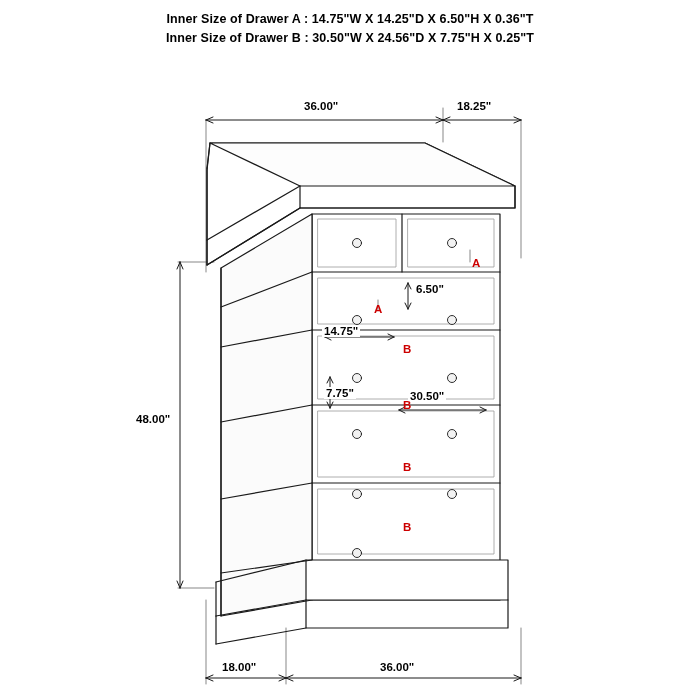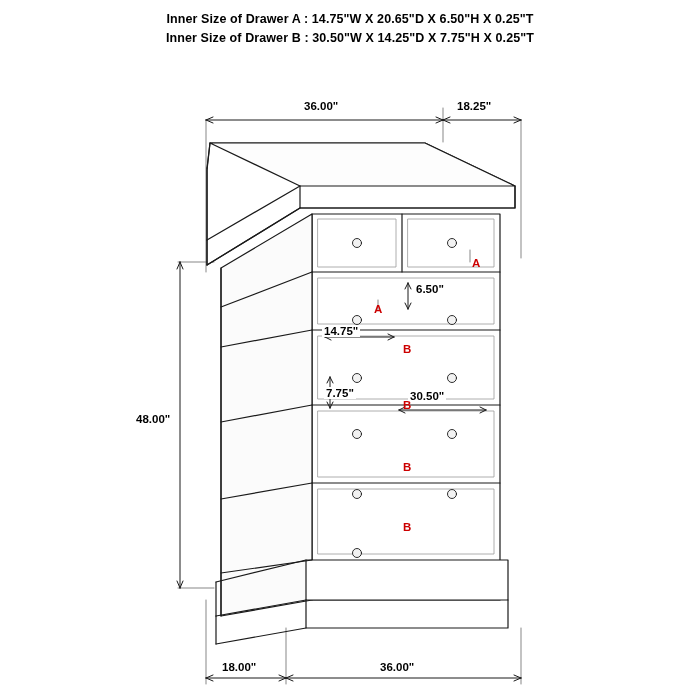--- a/index.html
+++ b/index.html
@@ -33,22 +33,22 @@
     font-size:11.5px;
     font-weight:bold;
     color:#cc0000;
     white-space:nowrap;
   }
 </style>
 </head>
 <body>
 
 <div class="header">
-  <div>Inner Size of Drawer A : 14.75"W X 20.65"D X 6.50"H X 0.25"T</div>
-  <div>Inner Size of Drawer B : 30.50"W X 14.25"D X 7.75"H X 0.25"T</div>
+  <div>Inner Size of Drawer A : 14.75"W X 14.25"D X 6.50"H X 0.36"T</div>
+  <div>Inner Size of Drawer B : 30.50"W X 24.56"D X 7.75"H X 0.25"T</div>
 </div>
 
 <svg id="drawing" viewBox="0 0 700 700">
   <g fill="none" stroke="#1a1a1a" stroke-width="1.2" stroke-linejoin="round" stroke-linecap="round">
 
     <g stroke="#555" stroke-width="0.7">
 
       <line x1="206" y1="120" x2="206" y2="272"></line>
       <line x1="443" y1="108" x2="443" y2="142"></line>
       <line x1="521" y1="120" x2="521" y2="258"></line>

